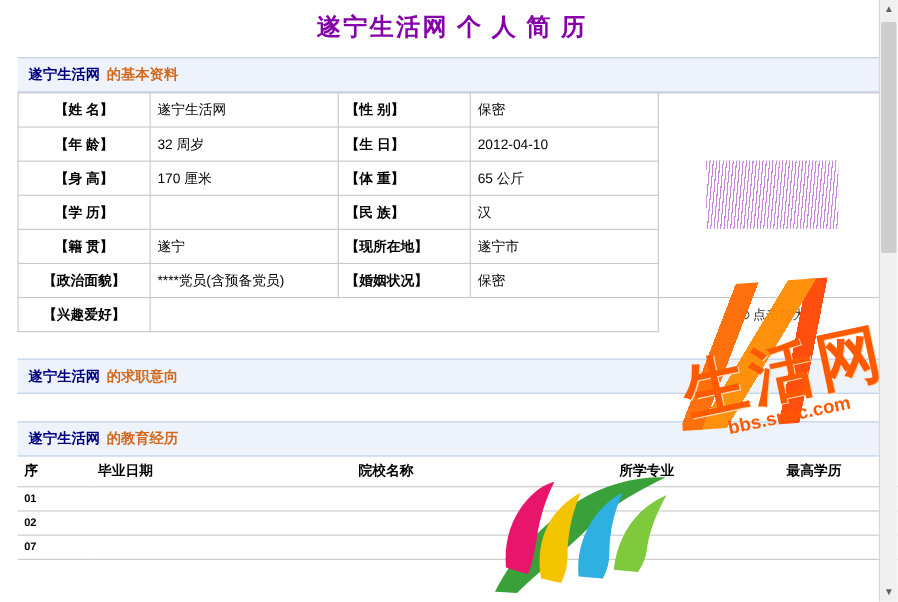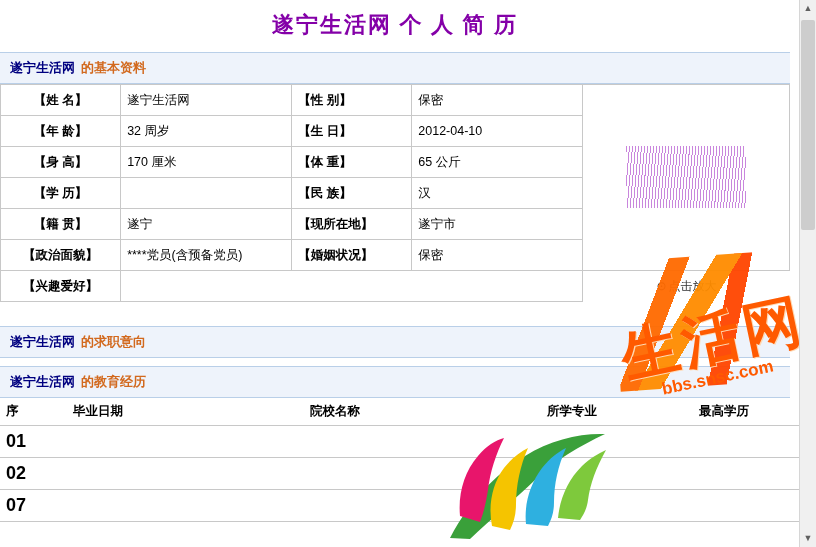--- a/index.html
+++ b/index.html
@@ -15,21 +15,21 @@
     position: relative;
   }
   #page {
     position: relative;
     width: 816px;
     height: 547px;
     overflow: hidden;
   }
   .content {
     position: absolute;
-    left: 0;
+    left: 16px;
     top: 0;
     width: 800px;
     padding: 0;
   }
   .page-title {
     text-align: center;
     color: #8400a8;
     font-size: 22px;
     font-weight: bold;
     letter-spacing: 2px;
@@ -118,21 +118,21 @@
     font-weight: bold;
     text-align: left;
     padding: 5px 6px;
     border-bottom: 1px solid #c8c8c8;
     font-size: 12.5px;
     color: #000;
   }
   table.edu td {
     padding: 5px 6px;
     border-bottom: 1px solid #c8c8c8;
-    font-size: 18px;
+    font-size: 10px;
     color: #000;
     font-weight: bold;
   }
   .col-seq { width: 55px; }
   .col-date { width: 225px; margin-left: 35px; }
   .col-school { width: 225px; }
   .col-major { width: 140px; }
   .col-degree { width: 140px; }
 
   
@@ -274,21 +274,21 @@
         </td>
       </tr>
     </tbody>
       </table>
 
     <div class="section-head" style="margin-top:24px;">
       <span class="brand">遂宁生活网</span><span class="sub">的求职意向</span>
     </div>
 
 
-    <div class="section-head" style="margin-top:8px;font-family:Liberation Serif, serif;">
+    <div class="section-head" style="margin-top:25px;font-family:Liberation Serif, serif;">
       <span class="brand">遂宁生活网</span><span class="sub">的教育经历</span>
     </div>
 
     <table class="edu">
       <tbody>
           <tr>
         <th class="col-seq">序</th>
         <th class="col-date">毕业日期</th>
         <th class="col-school">院校名称</th>
         <th class="col-major">所学专业</th>

